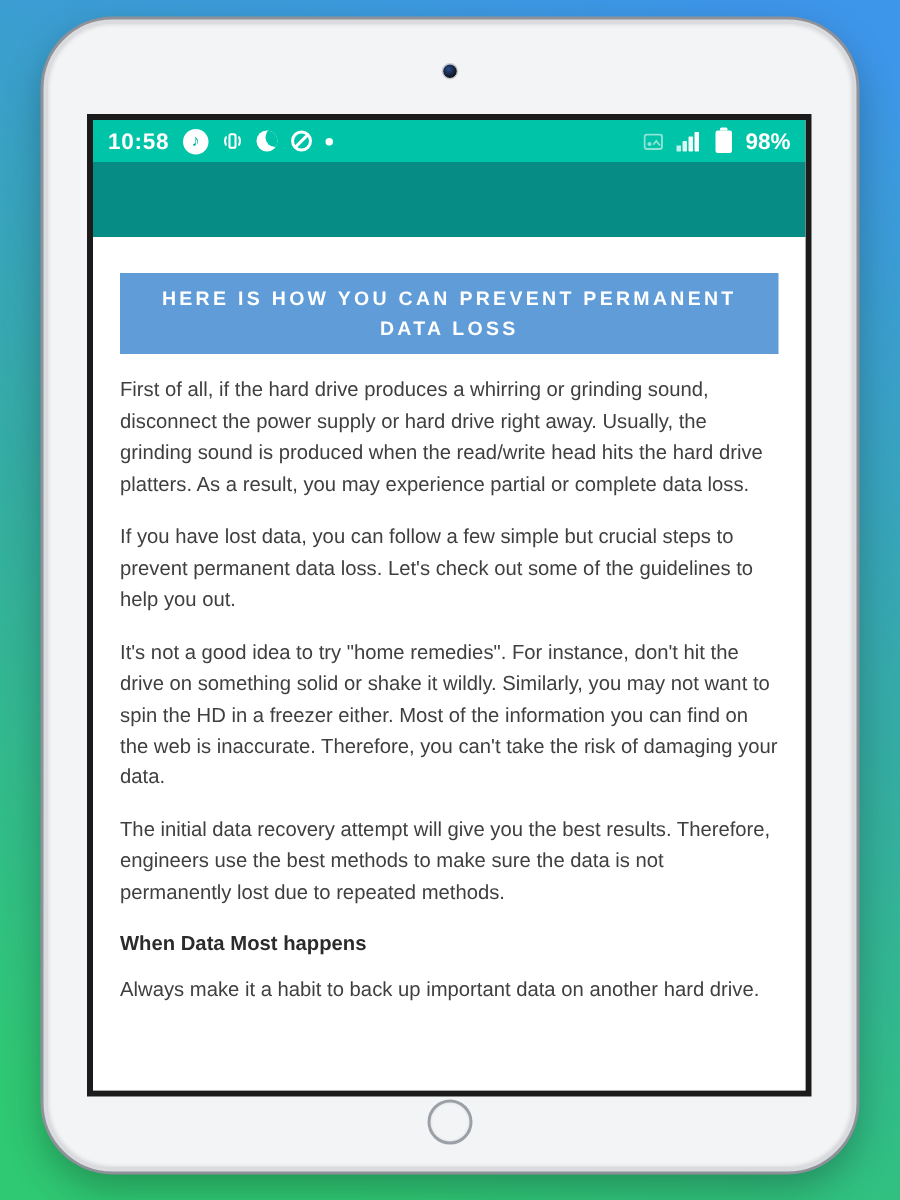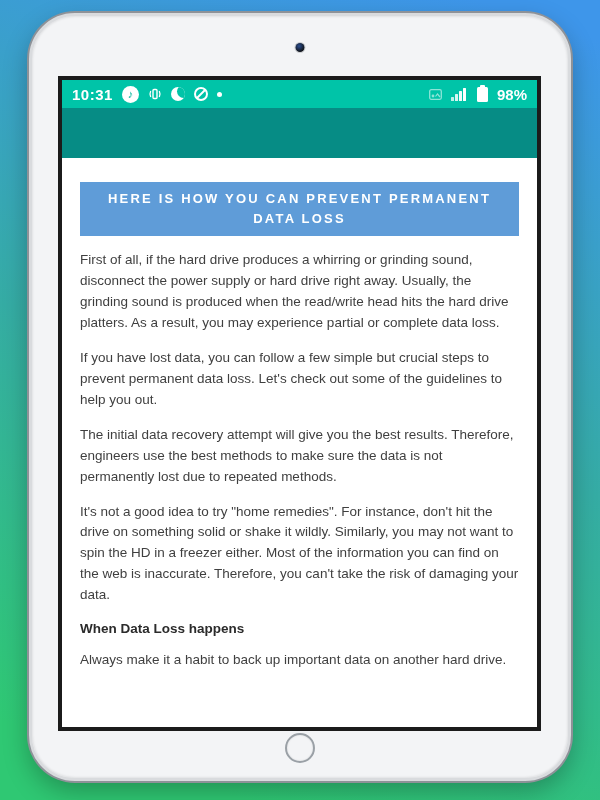--- a/index.html
+++ b/index.html
@@ -127,21 +127,21 @@
 </style>
 </head>
 <body>
 
 <div class="tablet">
   <div class="camera"></div>
 
   <div class="screen">
 
     <div class="statusbar">
-      <span class="time">10:31</span>
+      <span class="time">10:58</span>
       <span class="ic-music">♪</span>
       <span class="ic-vibrate">
         <svg width="14" height="14" viewBox="0 0 14 14">
           <rect x="5" y="2.5" width="4" height="9" rx="1" fill="none" stroke="#fff" stroke-width="1.4"></rect>
           <path d="M2.6 4.5 q-1.2 2.5 0 5" fill="none" stroke="#fff" stroke-width="1.3" stroke-linecap="round"></path>
           <path d="M11.4 4.5 q1.2 2.5 0 5" fill="none" stroke="#fff" stroke-width="1.3" stroke-linecap="round"></path>
         </svg>
       </span>
       <span class="ic-moon"></span>
       <span class="ic-dnd"></span>
@@ -163,23 +163,23 @@
       <span class="ic-batt"></span>
       <span class="sb-pct">98%</span>
     </div>
 
     <div class="appheader"></div>
 
     <div class="content">
       <div class="title-banner">HERE IS HOW YOU CAN PREVENT PERMANENT DATA LOSS</div>
       <p>First of all, if the hard drive produces a whirring or grinding sound, disconnect the power supply or hard drive right away. Usually, the grinding sound is produced when the read/write head hits the hard drive platters. As a result, you may experience partial or complete data loss.</p>
       <p>If you have lost data, you can follow a few simple but crucial steps to prevent permanent data loss. Let's check out some of the guidelines to help you out.</p>
+      <p>It's not a good idea to try "home remedies". For instance, don't hit the drive on something solid or shake it wildly. Similarly, you may not want to spin the HD in a freezer either. Most of the information you can find on the web is inaccurate. Therefore, you can't take the risk of damaging your data.</p>
       <p>The initial data recovery attempt will give you the best results. Therefore, engineers use the best methods to make sure the data is not permanently lost due to repeated methods.</p>
-      <p>It's not a good idea to try "home remedies". For instance, don't hit the drive on something solid or shake it wildly. Similarly, you may not want to spin the HD in a freezer either. Most of the information you can find on the web is inaccurate. Therefore, you can't take the risk of damaging your data.</p>
-      <h4>When Data Loss happens</h4>
+      <h4>When Data Most happens</h4>
       <p>Always make it a habit to back up important data on another hard drive.</p>
 
     </div>
 
   </div>
 
   <div class="home-button"></div>
 </div>
 
 </body></html>

